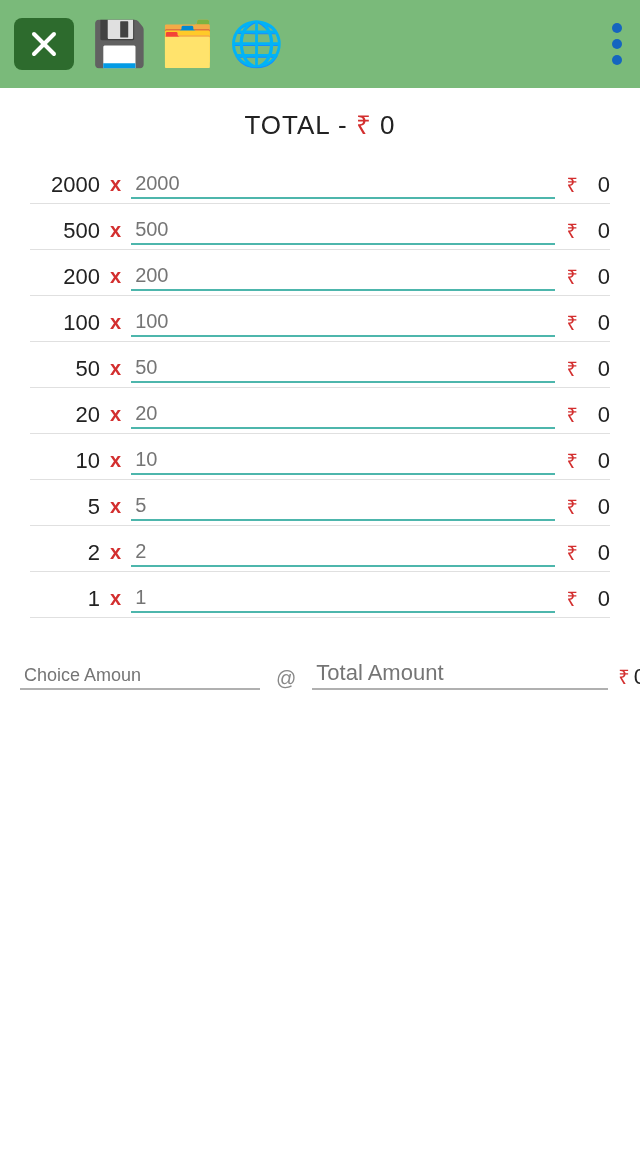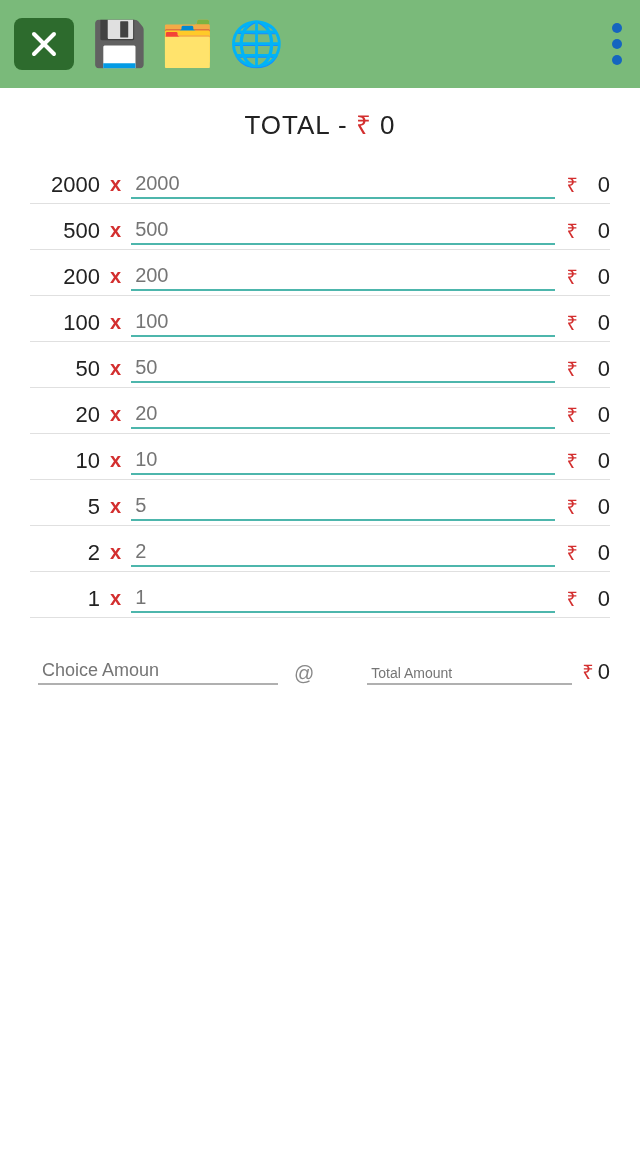--- a/index.html
+++ b/index.html
@@ -124,21 +124,21 @@
     .result-value {
       font-size: 22px;
       color: #222;
       font-weight: 500;
       min-width: 28px;
       text-align: right;
     }
     .bottom-section {
       display: flex;
       align-items: flex-end;
-      padding: 18px 30px 0 38px;
+      padding: 18px 30px 0 20px;
       gap: 10px;
     }
     .choice-input {
       flex: 1;
       border: none;
       border-bottom: 2px solid #b0b0b0;
       outline: none;
       font-size: 18px;
       color: #bbb;
       background: transparent;
@@ -147,25 +147,24 @@
     .at-symbol {
       font-size: 20px;
       color: #888;
       padding: 0 6px;
     }
     .total-input {
       flex: 1;
       border: none;
       border-bottom: 2px solid #b0b0b0;
       outline: none;
-      font-size: 14px;
+      font-size: 22px;
       color: #8b5cf6;
       background: transparent;
       padding: 2px 4px;
-      margin-left: 37px;
     }
     .bottom-result {
       display: flex;
       align-items: center;
       gap: 4px;
       flex-shrink: 0;
     }
     .bottom-result-value {
       font-size: 22px;
       color: #222;

